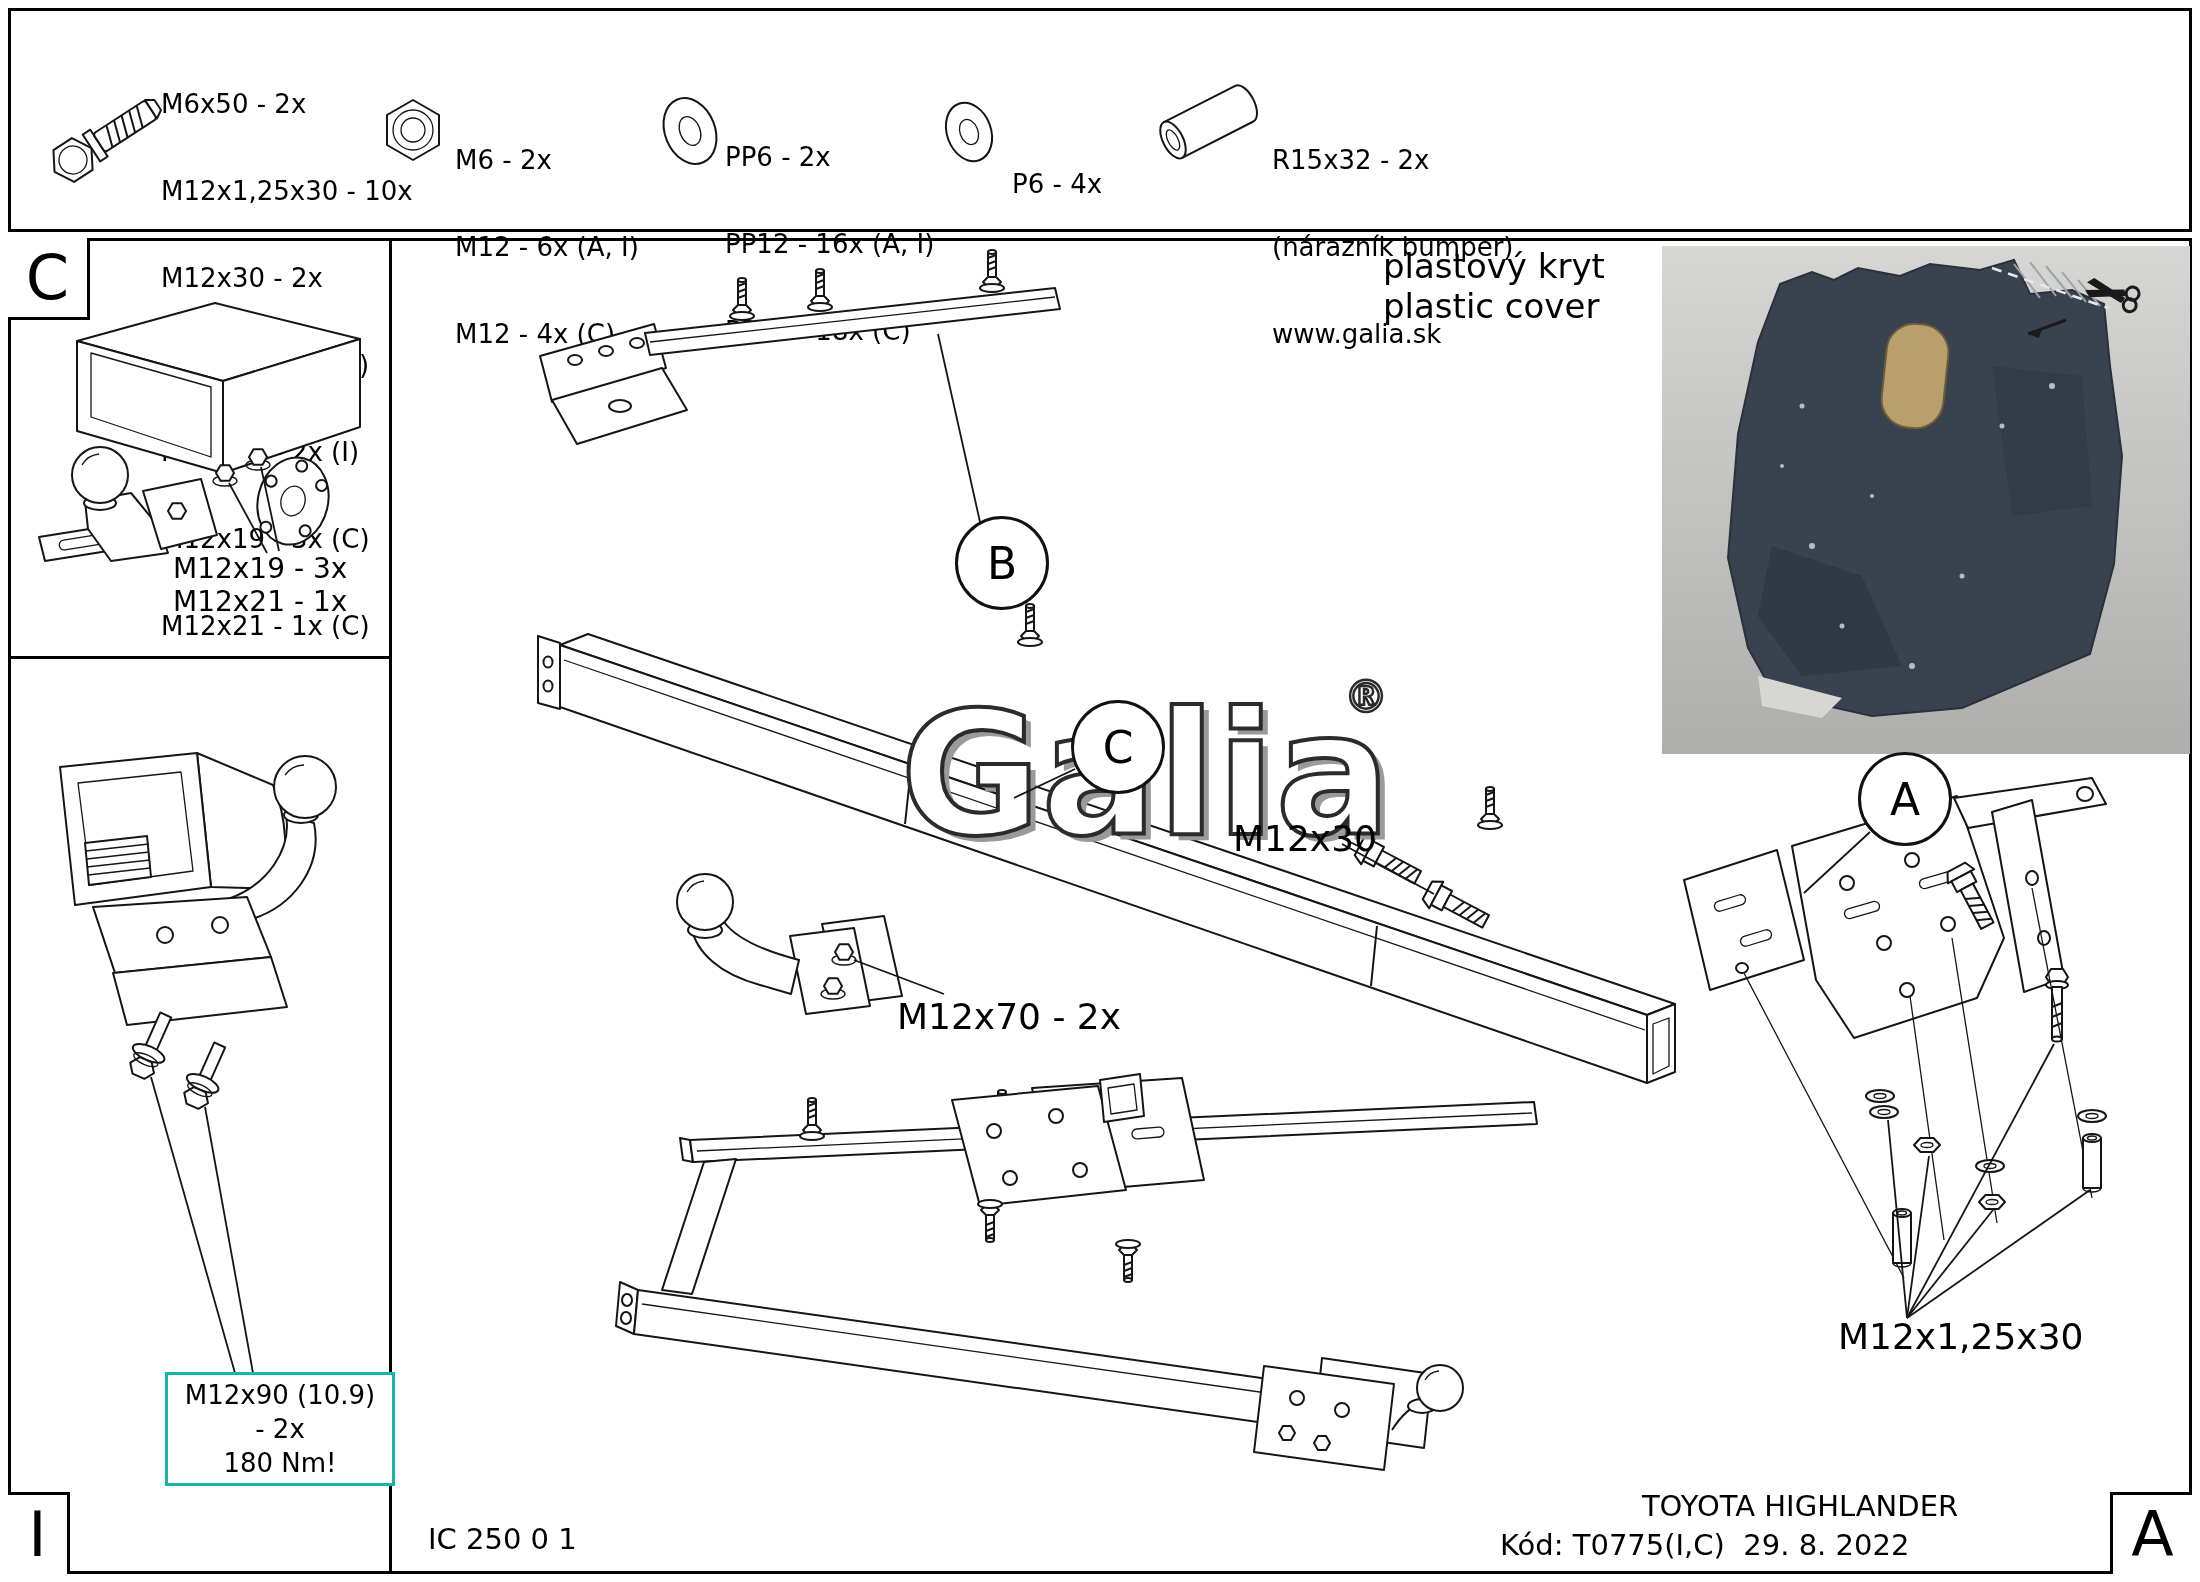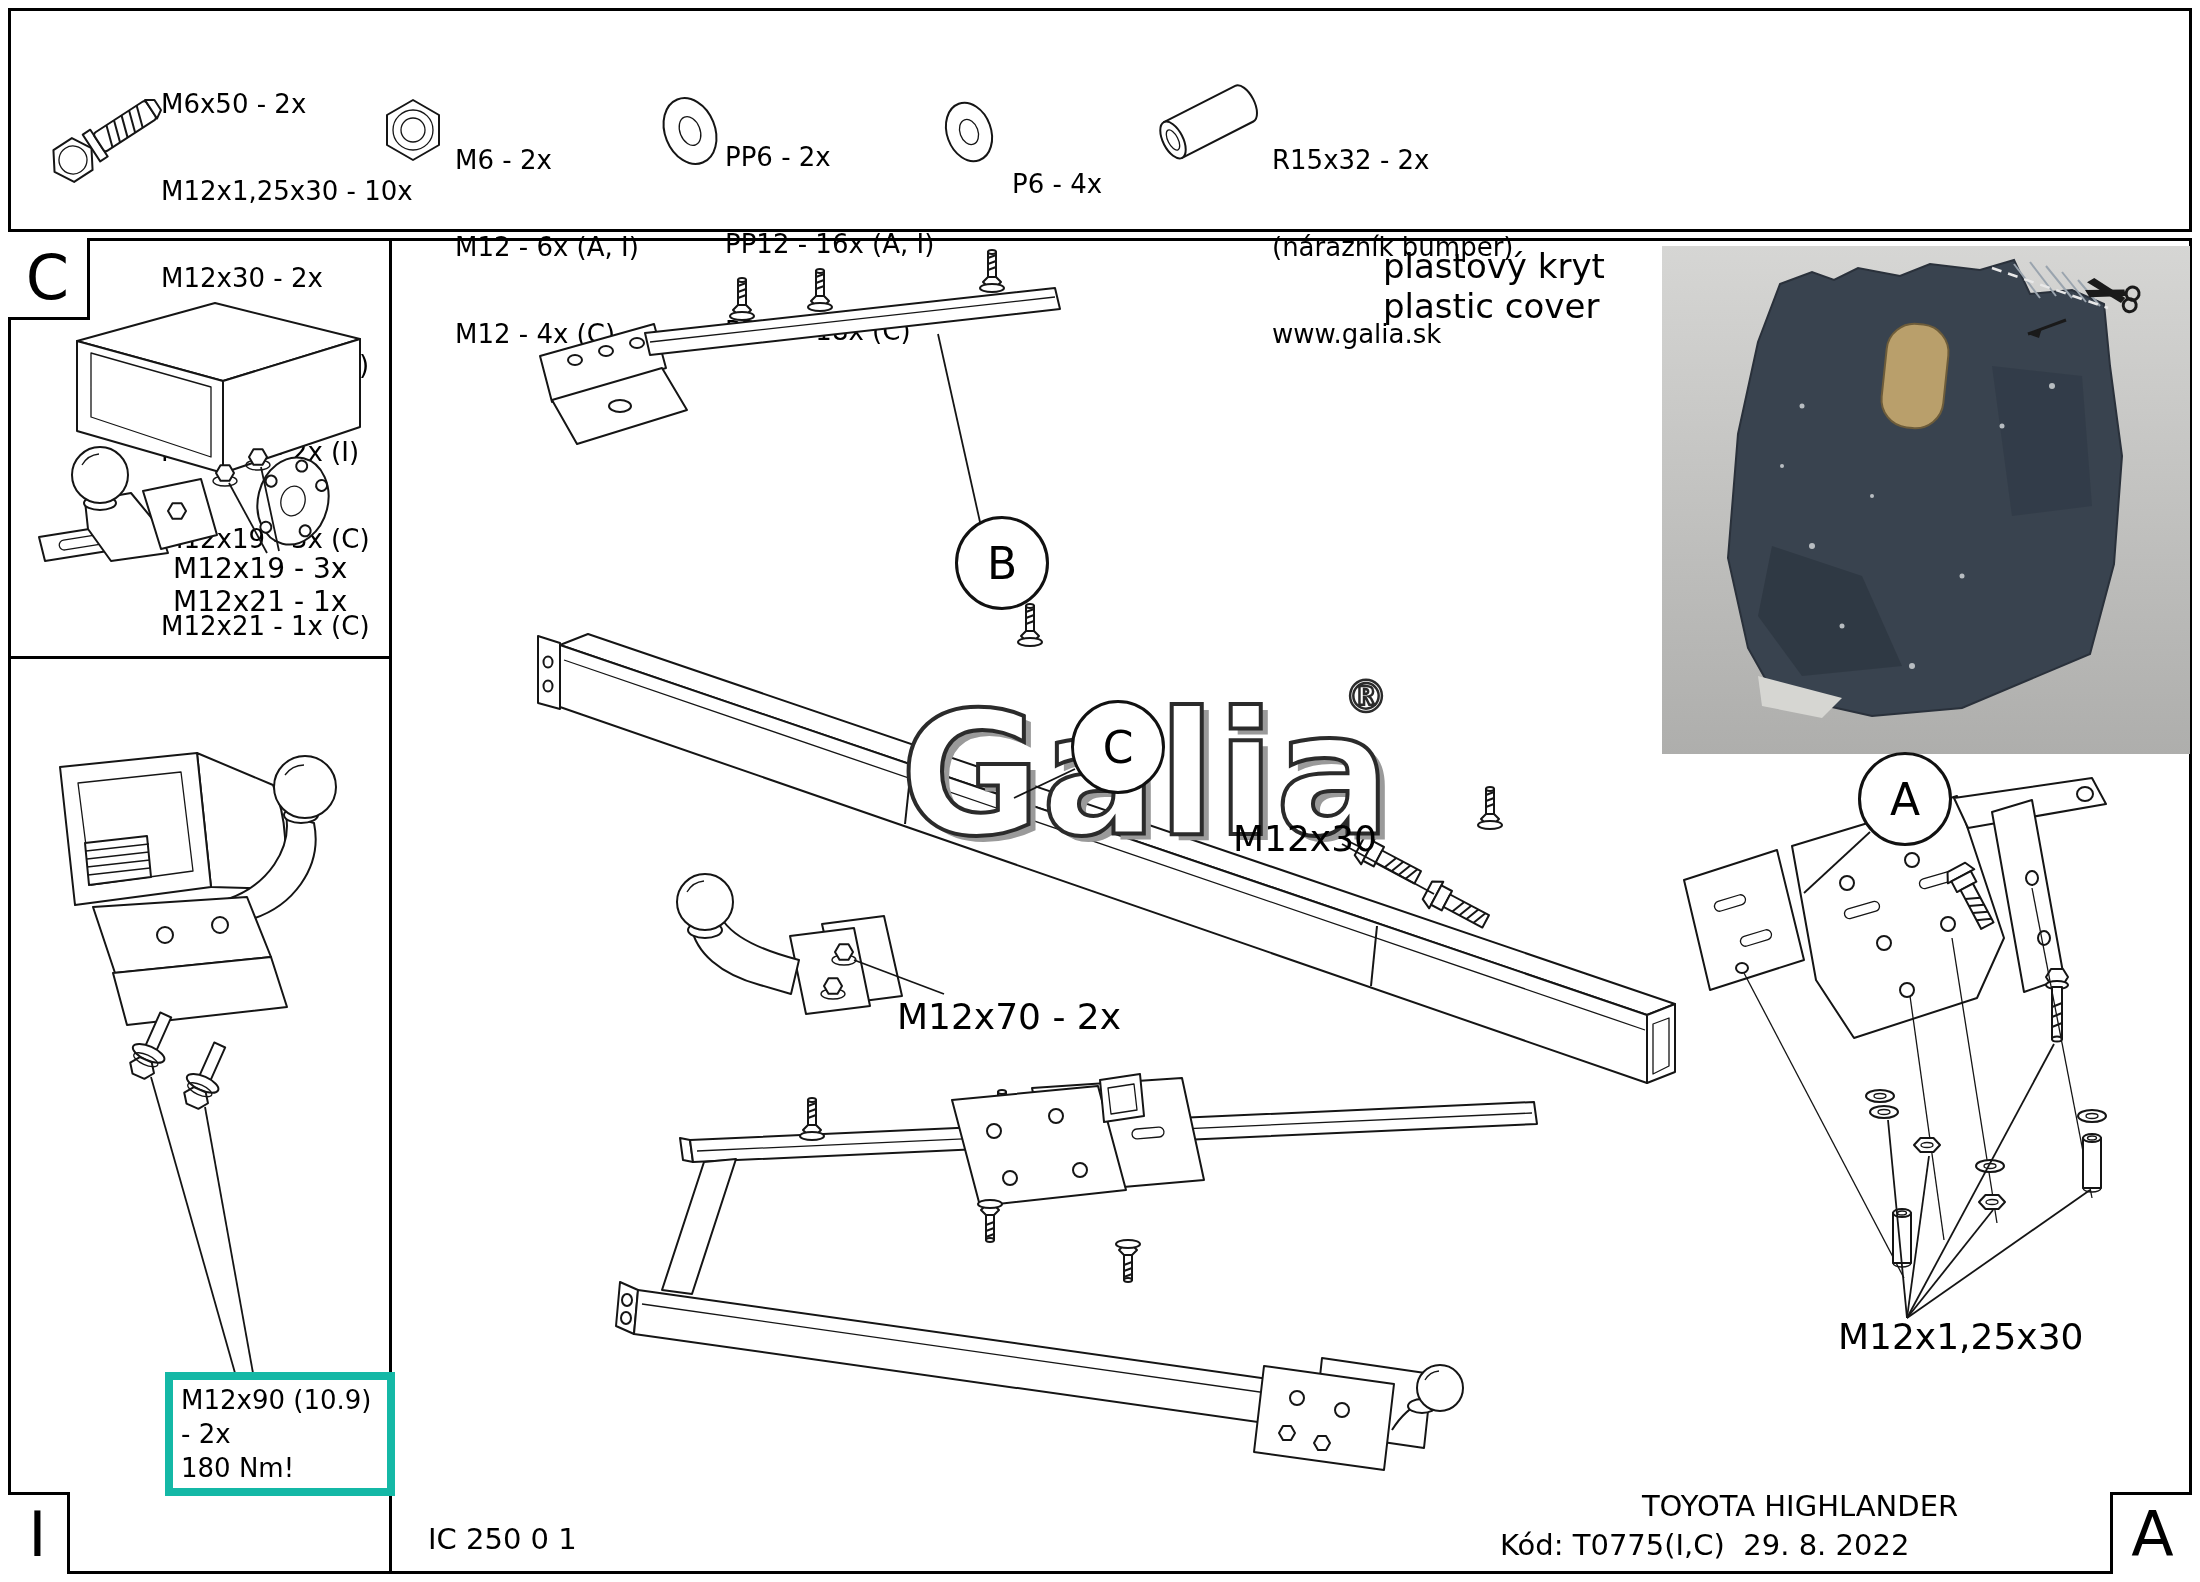--- a/index.html
+++ b/index.html
@@ -11,21 +11,21 @@
   .draw polygon,.draw rect,.draw ellipse,.draw circle,.draw path{fill:#fff;stroke:#151515;stroke-width:2;stroke-linejoin:round}
   .draw line{fill:none;stroke:#151515;stroke-width:2}
   .draw .thin{stroke-width:1.3;fill:none}
   .draw .ld{stroke-width:1.8;fill:none}
   .hdr-col{position:absolute;font-size:26px;line-height:29px;white-space:pre}
   .lbl{position:absolute;font-size:36px;white-space:pre}
   .note{position:absolute;font-size:34px;line-height:40px}
   .balloon{position:absolute;width:94px;height:94px;border:3px solid #111;border-radius:50%;background:#fff;display:flex;align-items:center;justify-content:center;font-size:44px;z-index:6}
   .corner{position:absolute;display:flex;align-items:center;justify-content:center;font-size:62px;z-index:5;background:#fff}
   .footer{position:absolute;font-size:29px;white-space:pre;z-index:6}
-  .torque-box{position:absolute;border:8px solid #14b8a6;background:#fff;text-align:left;font-size:26px;line-height:34px;padding:3px 8px;z-index:6}
+  .torque-box{position:absolute;border:3px solid #14b8a6;background:#fff;text-align:center;font-size:26px;line-height:34px;padding:3px 8px;z-index:6}
   .callout{position:absolute;font-size:28px;line-height:33px;z-index:6}
   .photo{position:absolute;z-index:4}
 </style>
 </head>
 <body>
 
 <div class="frame" style="left:8px;top:8px;width:2184px;height:224px"></div>
 <div class="frame" style="left:8px;top:238px;width:384px;height:421px"></div>
 <div class="frame" style="left:8px;top:659px;width:384px;height:915px;border-top:none"></div>
 <div class="frame" style="left:392px;top:238px;width:1800px;height:1336px;border-left:none"></div>

